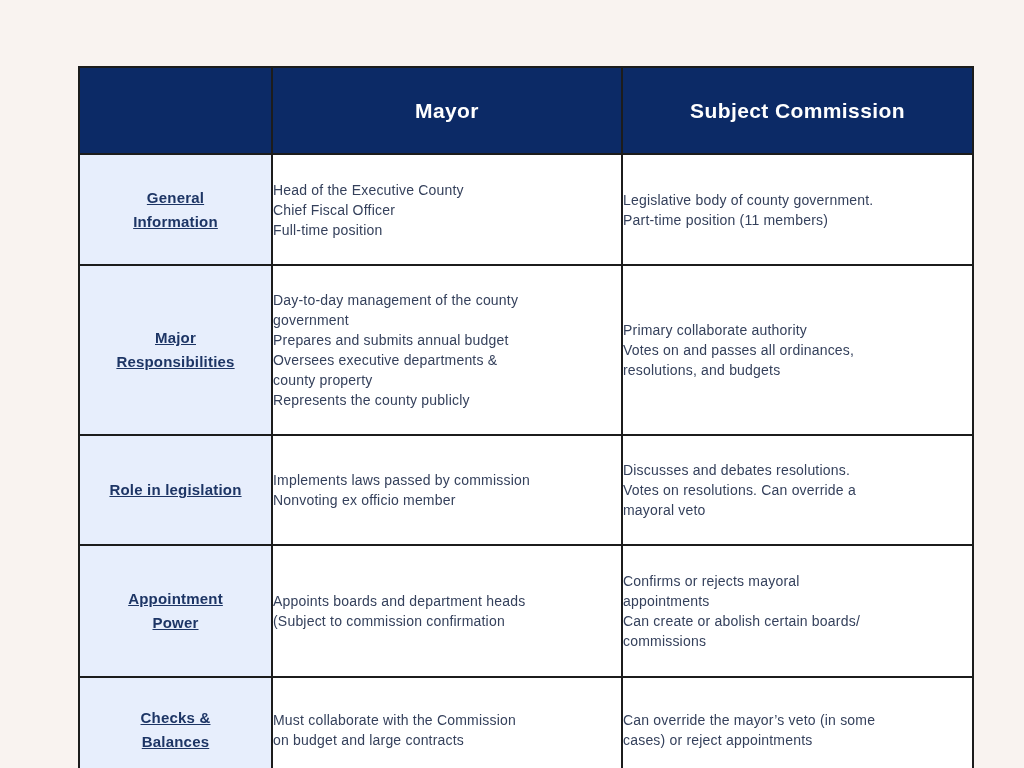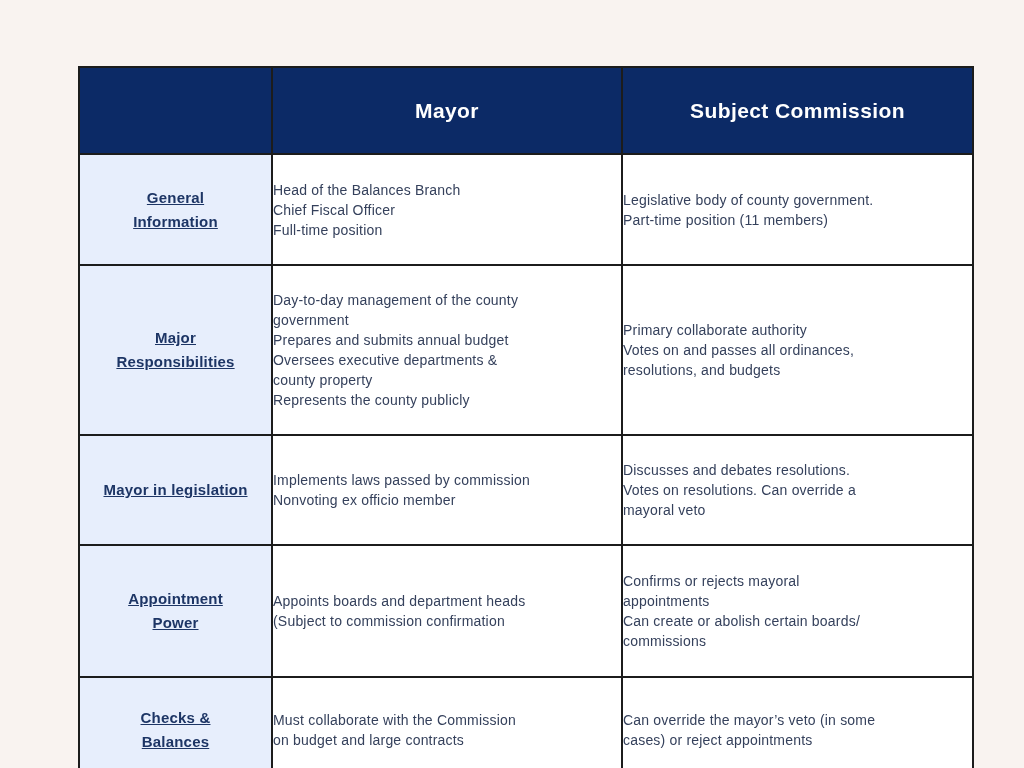--- a/index.html
+++ b/index.html
@@ -81,41 +81,41 @@
   </colgroup>
   <tbody>
     <tr class="header-row">
       <th class="header-cell"></th>
       <th class="header-cell">Mayor</th>
       <th class="header-cell">Subject Commission</th>
     </tr>
     <tr class="row-general">
       <td class="label-cell">General
 Information</td>
-      <td class="body-cell">Head of the Balances Branch
+      <td class="body-cell">Head of the Executive County
 Chief Fiscal Officer
 Full-time position</td>
       <td class="body-cell">Legislative body of county government.
 Part-time position (11 members)</td>
     </tr>
     <tr class="row-major">
       <td class="label-cell">Major
 Responsibilities</td>
       <td class="body-cell">Day-to-day management of the county
 government
 Prepares and submits annual budget
 Oversees executive departments &amp;
 county property
 Represents the county publicly</td>
       <td class="body-cell">Primary collaborate authority
 Votes on and passes all ordinances,
 resolutions, and budgets</td>
     </tr>
     <tr class="row-role">
-      <td class="label-cell">Mayor in legislation</td>
+      <td class="label-cell">Role in legislation</td>
       <td class="body-cell">Implements laws passed by commission
 Nonvoting ex officio member</td>
       <td class="body-cell">Discusses and debates resolutions.
 Votes on resolutions. Can override a
 mayoral veto</td>
     </tr>
     <tr class="row-appoint">
       <td class="label-cell">Appointment
 Power</td>
       <td class="body-cell">Appoints boards and department heads

